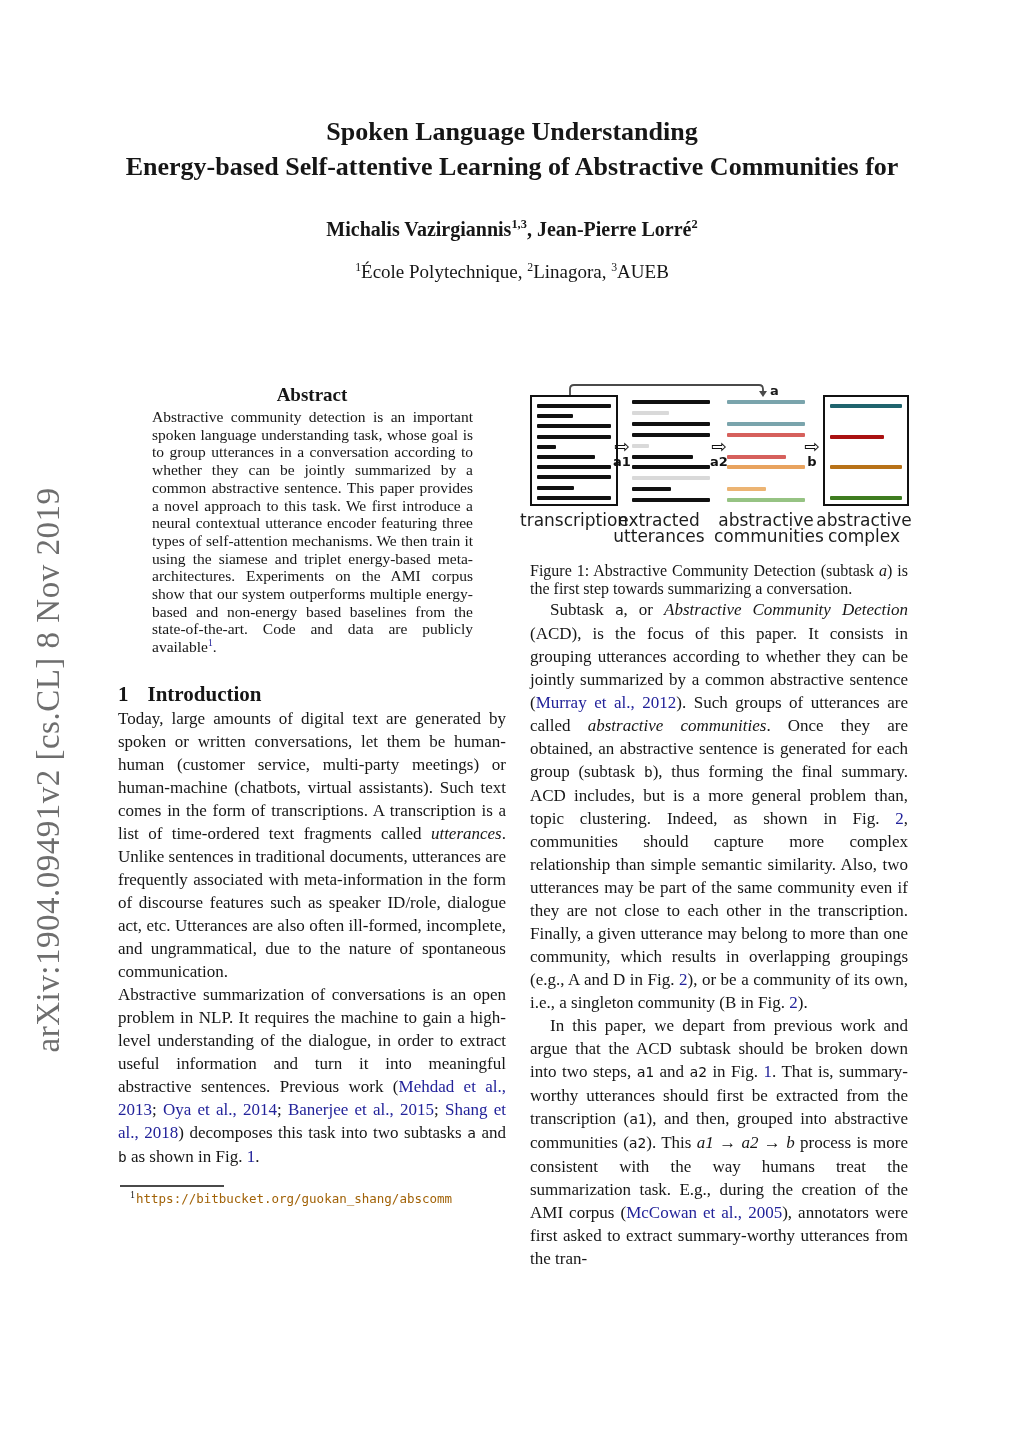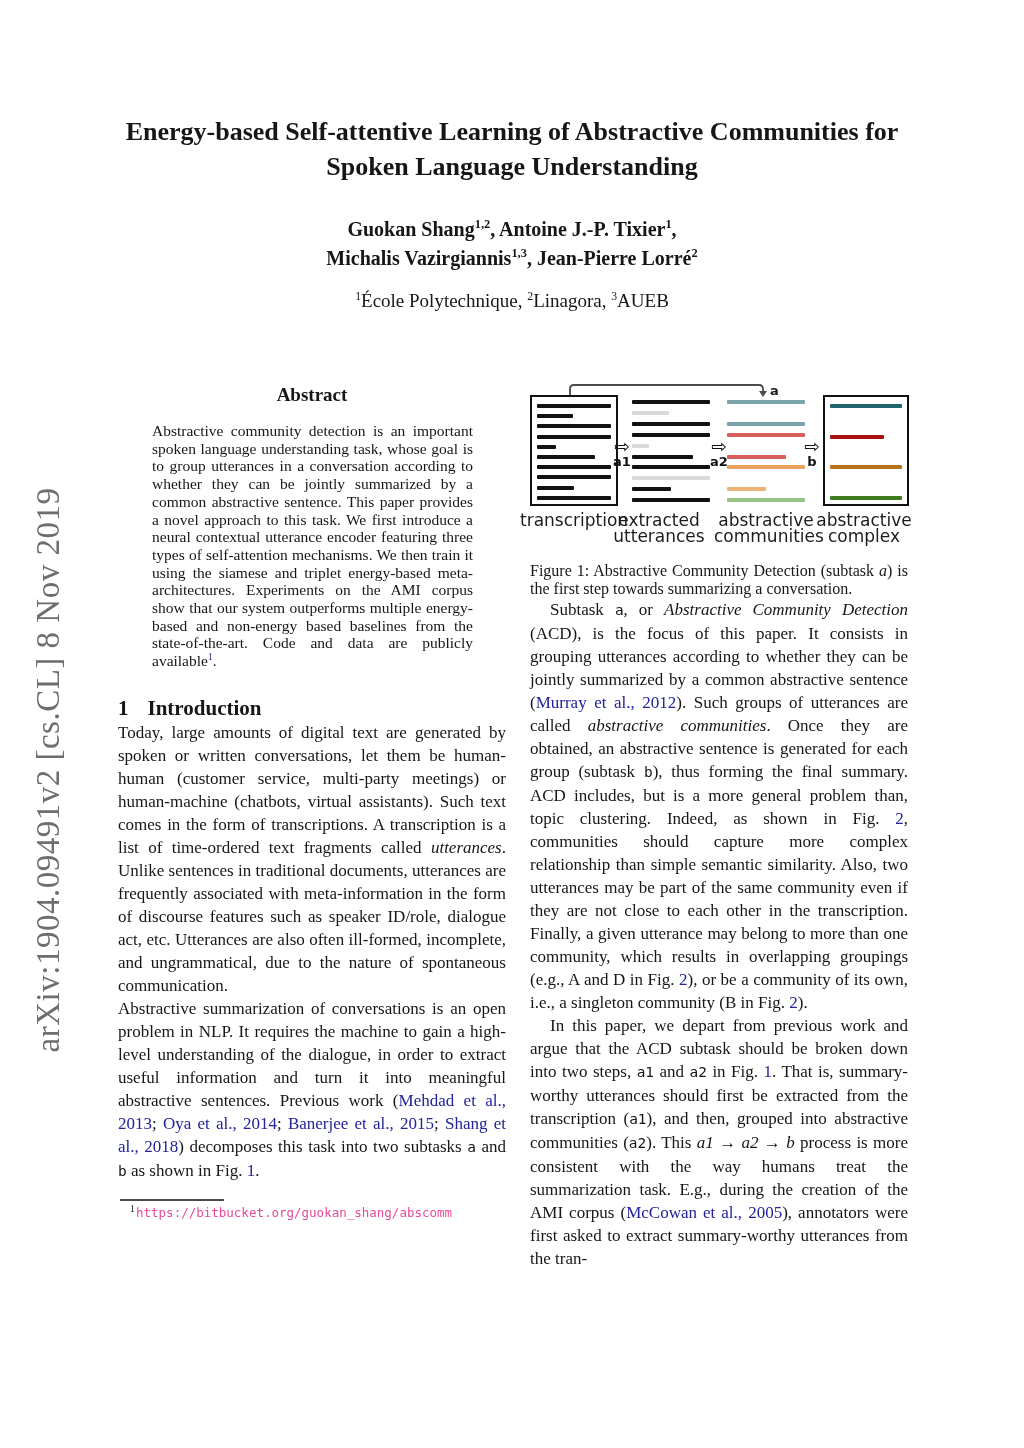--- a/index.html
+++ b/index.html
@@ -14,42 +14,42 @@
   .header{position:absolute;left:60px;right:60px;top:114px;text-align:center;}
   .title-line{font-size:26px;font-weight:bold;line-height:35px;}
   .authors{margin-top:31px;font-size:20px;font-weight:bold;line-height:29px;}
   .affiliations{margin-top:17px;font-size:19px;}
 
   
   .col-left{position:absolute;left:118px;top:380px;width:388px;}
   .col-right{position:absolute;left:530px;top:380px;width:378px;}
 
   .abstract-heading{text-align:center;font-weight:bold;font-size:19px;margin:4px 0 0 0;}
-  .abstract-body{margin:16px 33px 0 34px;font-size:15.5px;line-height:17.7px;text-align:justify;}
+  .abstract-body{margin:2px 33px 0 34px;font-size:15.5px;line-height:17.7px;text-align:justify;}
 
   .section-heading{margin:26px 0 0 0;font-size:21px;font-weight:bold;}
   .section-heading .sec-num{margin-right:19px;}
 
   p.body{font-size:17px;line-height:23px;text-align:justify;margin:0;}
   .mt21{margin-top:21px;}
   .mt12{margin-top:12px;}
   .indent{text-indent:20px;}
 
   .seg-i{font-style:italic;}
   .seg-math{font-style:italic;}
   .seg-tt{font-family:"DejaVu Sans Mono","Liberation Mono",monospace;font-size:0.85em;}
   .seg-link{color:#22229a;}
   .seg-sup{font-size:0.62em;vertical-align:super;line-height:0;}
 
   
   .footnote{margin-top:16px;}
   .footnote-rule{width:104px;border:0;border-top:2px solid #4a4a4a;margin:0 0 2px 2px;}
   .footnote-text{font-size:12.5px;margin-left:12px;}
   .footnote-marker{font-size:10px;vertical-align:super;color:#161616;margin-right:1px;}
-  .footnote-url{font-family:"DejaVu Sans Mono","Liberation Mono",monospace;color:#ec4899;font-size:12.5px;text-decoration:none;}
+  .footnote-url{font-family:"DejaVu Sans Mono","Liberation Mono",monospace;color:#a16207;font-size:12.5px;text-decoration:none;}
 
   
   .figure-art{position:relative;height:168px;margin-top:2px;font-family:"DejaVu Sans","Liberation Sans",sans-serif;}
   .fig-bracket{position:absolute;left:0;top:0;}
   .bracket-label{position:absolute;left:240px;top:1px;font-size:13px;font-weight:bold;color:#1c1c1c;}
   .fig-panel{position:absolute;}
   .fig-panel.boxed{border:2px solid #111;background:#fff;}
   .fig-inner{position:absolute;left:0;right:0;top:0;bottom:0;}
   .fig-panel.boxed .fig-inner{left:5px;right:5px;}
   .fig-line{position:absolute;height:4px;left:0;border-radius:1px;}
@@ -71,24 +71,23 @@
   .fig-caption{margin-top:12px;font-size:16px;line-height:18px;text-align:justify;}
 </style>
 </head>
 <body>
 
 <div class="page">
 
   <div class="arxiv-stamp">arXiv:1904.09491v2  [cs.CL]  8 Nov 2019</div>
 
   <div class="header">
+    <div class="title-line">Spoken Language Understanding</div>
     <div class="title-line">Energy-based Self-attentive Learning of Abstractive Communities for</div>
-    <div class="title-line">Spoken Language Understanding</div>
     <div class="authors">
-      <div><span>Guokan Shang</span><span class="seg-sup">1,2</span><span>, Antoine J.-P. Tixier</span><span class="seg-sup">1</span><span>,</span></div>
       <div><span>Michalis Vazirgiannis</span><span class="seg-sup">1,3</span><span>, Jean-Pierre Lorré</span><span class="seg-sup">2</span></div>
     </div>
     <div class="affiliations"><span class="seg-sup">1</span><span>École Polytechnique, </span><span class="seg-sup">2</span><span>Linagora, </span><span class="seg-sup">3</span><span>AUEB</span></div>
   </div>
 
   <div class="col-left">
     <div class="abstract-heading">Abstract</div>
     <div class="abstract-body"><span>Abstractive community detection is an important spoken language understanding task, whose goal is to group utterances in a conversation according to whether they can be jointly summarized by a common abstractive sentence. This paper provides a novel approach to this task. We first introduce a neural contextual utterance encoder featuring three types of self-attention mechanisms. We then train it using the siamese and triplet energy-based meta-architectures. Experiments on the AMI corpus show that our system outperforms multiple energy-based and non-energy based baselines from the state-of-the-art. Code and data are publicly available</span><span class="seg-sup seg-link">1</span><span>.</span></div>
 
     <h2 class="section-heading"><span class="sec-num">1</span><span>Introduction</span></h2>

